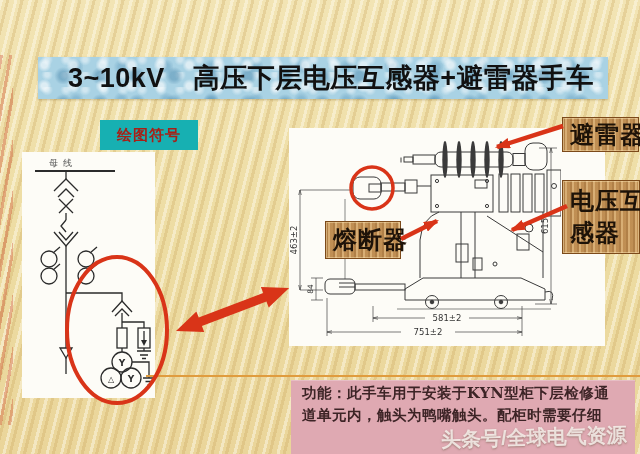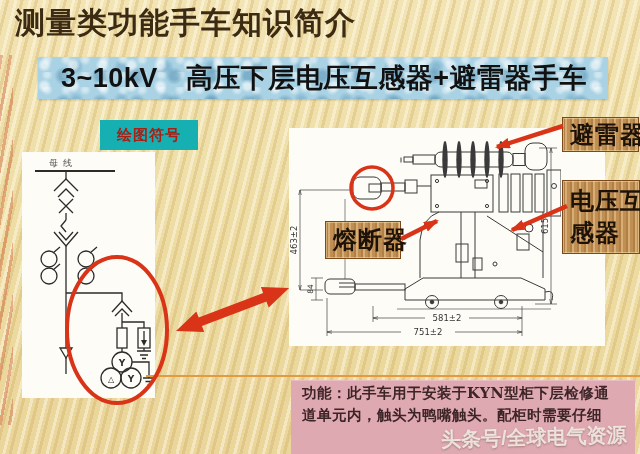--- a/index.html
+++ b/index.html
@@ -22,21 +22,21 @@
   }
   .subtitle-banner{
     position:absolute;left:38px;top:57px;width:570px;height:42px;
     background-color:#a9d2e4;
     background-image:
       radial-gradient(circle at 22% 38%, rgba(255,255,255,.6) 0 3px, rgba(255,255,255,0) 7px),
       radial-gradient(circle at 68% 70%, rgba(80,140,175,.5) 0 4px, rgba(80,140,175,0) 9px),
       radial-gradient(circle at 48% 18%, rgba(255,255,255,.45) 0 2px, rgba(255,255,255,0) 6px),
       radial-gradient(circle at 85% 30%, rgba(90,150,185,.4) 0 3px, rgba(90,150,185,0) 8px);
     background-size:29px 21px,37px 27px,19px 15px,45px 33px;
-    display:flex;align-items:center;gap:28px;padding-left:23px;box-sizing:border-box;
+    display:flex;align-items:center;gap:28px;padding-left:30px;box-sizing:border-box;
     box-shadow:0 1px 2px rgba(120,90,40,.35);
   }
   .subtitle-banner span{font-size:27px;font-weight:bold;color:#111;white-space:nowrap;letter-spacing:.5px;}
   .badge{
     position:absolute;left:100px;top:120px;width:98px;height:27px;
     background:#17b0b2;padding:15px;box-sizing:border-box;
   }
   .badge .inner{
     width:100%;height:100%;background:#fdfaef;display:flex;align-items:center;justify-content:center;
     font-size:15px;font-weight:bold;color:#a81f16;letter-spacing:1px;
@@ -75,21 +75,20 @@
   .overlay{position:absolute;left:0;top:0;z-index:50;pointer-events:none;}
   svg text{font-family:"DejaVu Sans",sans-serif;}
 </style>
 </head>
 <body>
 
 <div class="slide">
 
   <div class="left-streaks"></div>
 
-  <h1 class="page-title">测量类功能手车知识简介</h1>
 
   <div class="subtitle-banner">
     <span>3~10kV</span>
     <span>高压下层电压互感器+避雷器手车</span>
   </div>
 
   <div class="badge">
     <div class="inner">绘图符号</div>
   </div>
 

